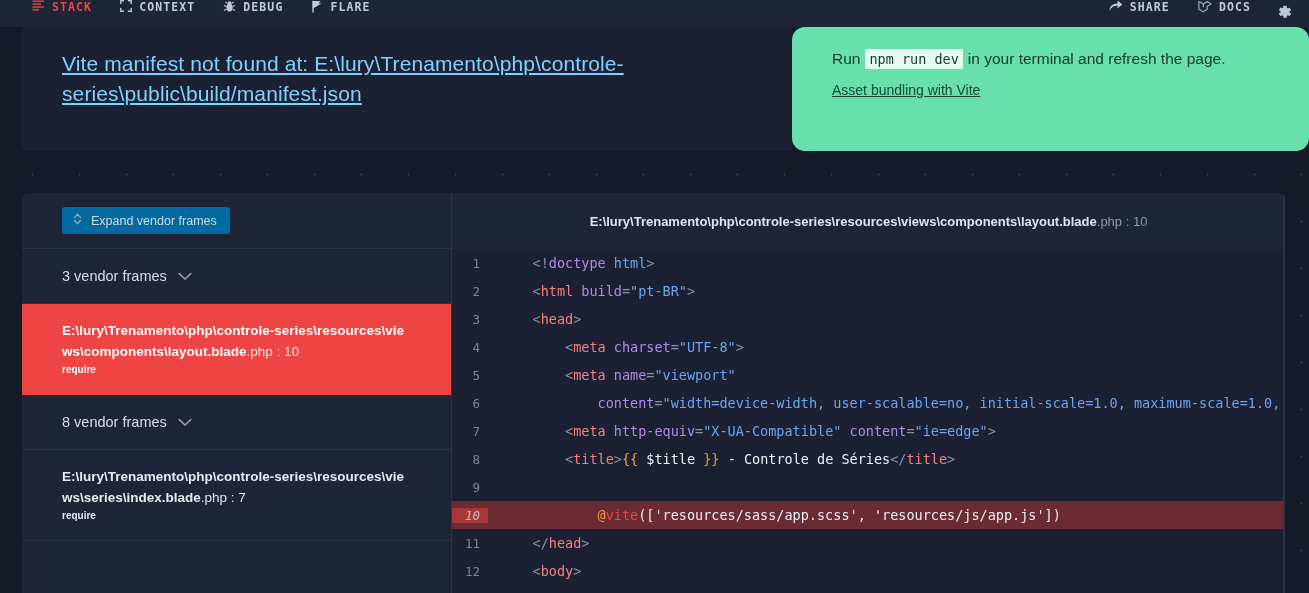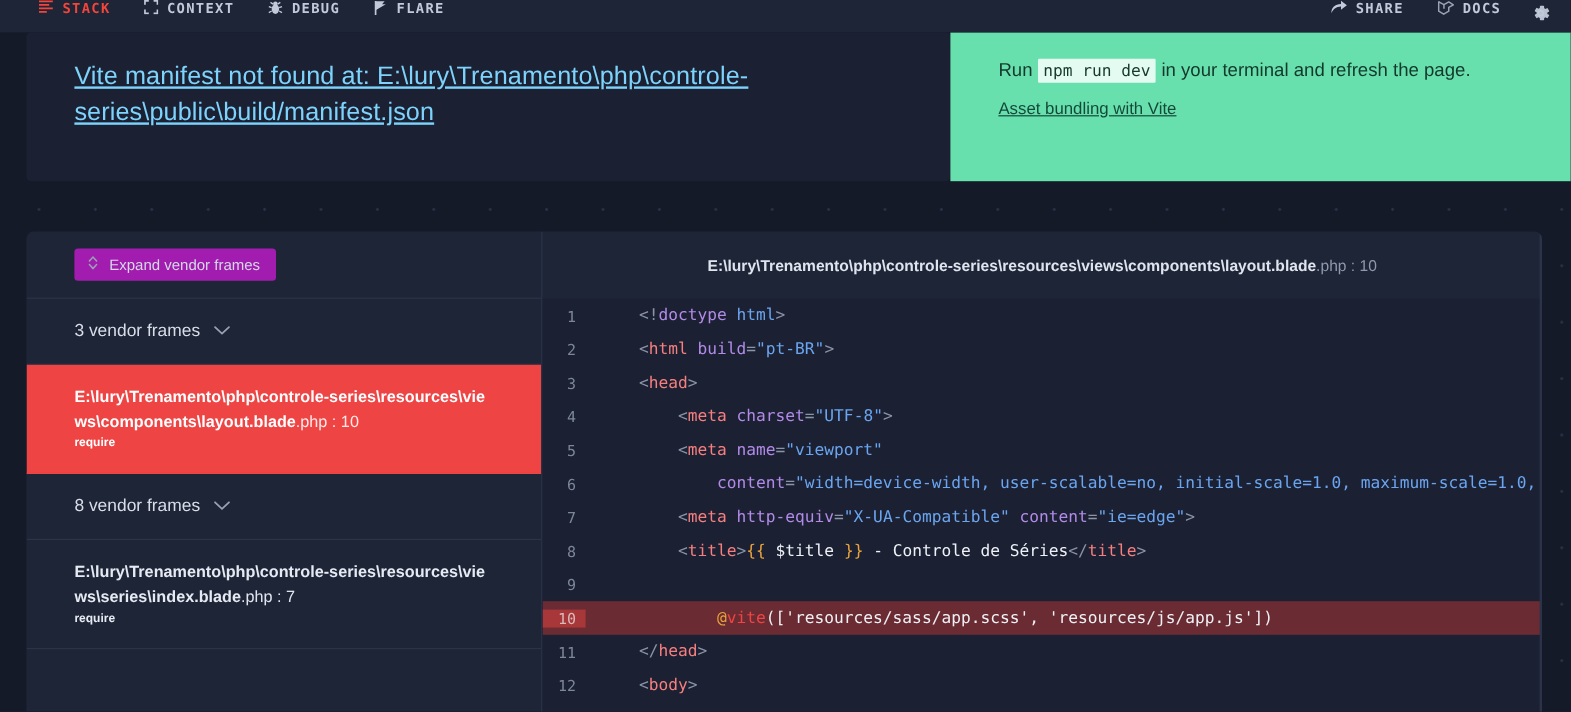--- a/index.html
+++ b/index.html
@@ -84,20 +84,21 @@
 
   .solution-box {
     flex: 1;
     background: #68e0ad;
     color: #123a2c;
     padding: 22px 0 20px 40px;
     display: flex;
     flex-direction: column;
     gap: 13px;
     align-items: flex-start;
+    border-radius: 13px;
   }
   .solution-line {
     font-size: 15.5px;
     color: #13382c;
     display: flex;
     align-items: baseline;
     flex-wrap: wrap;
     gap: 5px;
   }
   .solution-line code {
@@ -142,21 +143,21 @@
     height: 56px;
     display: flex;
     align-items: center;
     padding-left: 40px;
     border-bottom: 1px solid #2b3349;
   }
   .expand-btn {
     display: flex;
     align-items: center;
     gap: 9px;
-    background: #a21caf;
+    background: #0369a1;
     border-radius: 3px;
     padding: 6px 13px 6px 11px;
     font-size: 12.5px;
     color: #d3d9e6;
     cursor: pointer;
     white-space: nowrap;
   }
 
   .vendor-row {
     min-height: 55px;
@@ -247,21 +248,21 @@
     font-size: 12.5px;
     user-select: none;
   }
   .code-line .src {
     padding-left: 12px;
     flex: 1;
     overflow: hidden;
     color: #dbe1ee;
   }
   .code-line.hl { background: #6a2c32; }
-  .code-line.hl .gutter { background: #a8373a; color: #d8b9b9; }
+  .code-line.hl .gutter { background: #a8373a; color: #d8b9b9; font-style: italic; }
 
   
   .t-punc   { color: #8b93a8; }
   .t-tag    { color: #f87f7f; }
   .t-attr   { color: #b28ae8; }
   .t-str    { color: #6ba5f0; }
   .t-plain  { color: #dbe1ee; }
   .t-brace  { color: #e8a33d; }
   .t-at     { color: #e8a33d; }
   .t-dir    { color: #ef4444; }

